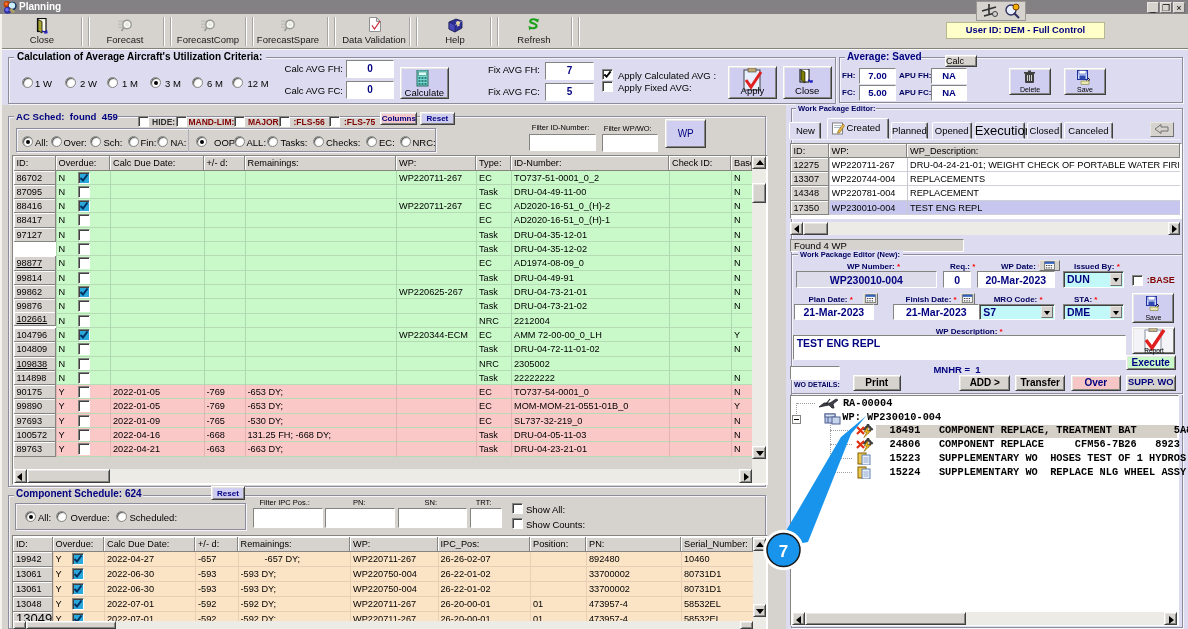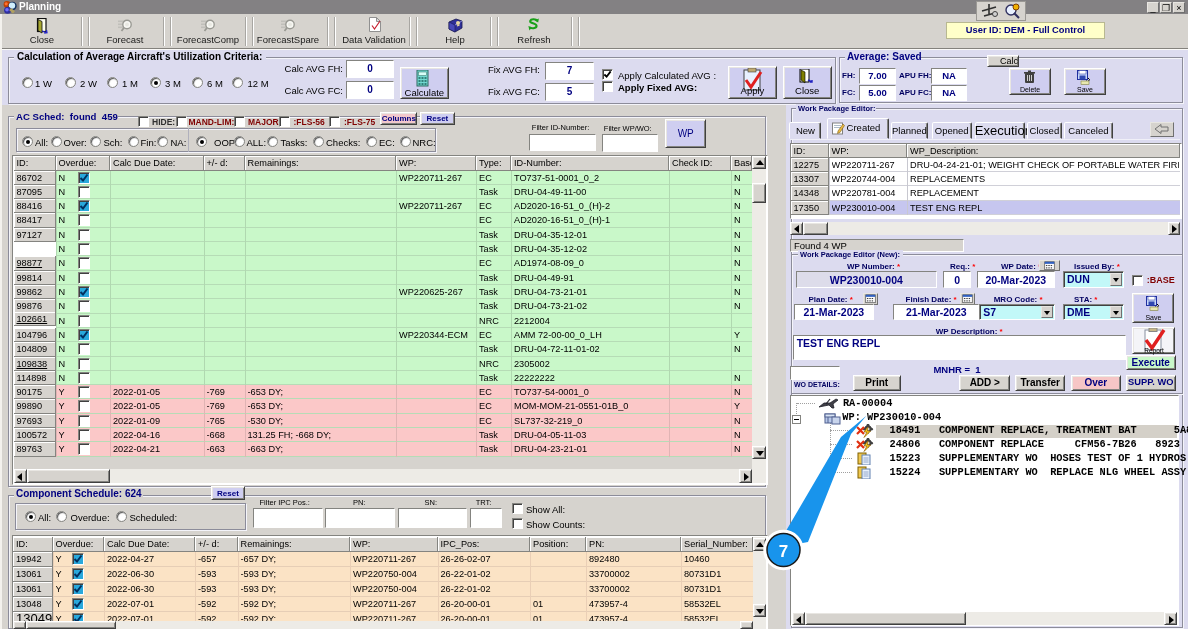--- a/index.html
+++ b/index.html
@@ -170,38 +170,38 @@
 <div class="a" style="left:480px;top:86px;width:60px;height:11px;font-size:9.5px;text-align:right;white-space:nowrap;">Fix AVG FC:</div>
 <div class="a su1" style="left:545px;top:62px;width:49px;height:18px;text-align:center;font-size:10px;font-weight:bold;color:#000080;line-height:16px;">7</div>
 <div class="a su1" style="left:545px;top:83px;width:49px;height:18px;text-align:center;font-size:10px;font-weight:bold;color:#000080;line-height:16px;">5</div>
 <div class="a cb" style="left:601.5px;top:68.5px;width:11px;height:11px;background:#fff;">
     <svg width="9" height="9" viewBox="0 0 10 10">
       <path d="M1.5 5 L4 7.5 L8.5 1.5" stroke="#000" stroke-width="2" fill="none"></path>
     </svg>
   </div>
 <div class="a rl" style="left:618px;top:69.5px;">Apply Calculated AVG :</div>
 <div class="a cb" style="left:601.5px;top:81px;width:11px;height:11px;"></div>
-<div class="a rl" style="left:618px;top:82px;font-weight:bold;">Apply Fixed AVG:</div>
+<div class="a rl" style="left:618px;top:82px;">Apply Fixed AVG:</div>
 <div class="a bo btnlav" style="left:728px;top:66px;width:49px;height:32.5px;"></div>
 <svg class="a" style="left:740px;top:68px" width="24" height="24" viewBox="0 0 24 24">
 <rect x="4" y="2" width="16" height="20" fill="#e8f0ff" stroke="#404040"></rect>
     <rect x="8" y="0" width="8" height="4" fill="#c0a870" stroke="#404040" stroke-width="0.6"></rect>
 <path d="M6 12 L11 19 L21 4" stroke="#e02020" stroke-width="3" fill="none"></path>
   </svg>
 <div class="a" style="left:728px;top:85px;width:49px;height:12px;text-align:center;font-size:9.5px;line-height:12px;color:#000;">Apply</div>
 <div class="a bo btnlav" style="left:783px;top:66px;width:48.5px;height:32.5px;"></div>
 <svg class="a" style="left:799px;top:69px" width="15" height="15" viewBox="0 0 15 15">
 <rect x="1" y="0" width="9" height="13" fill="#fff" stroke="#000"></rect>
     <path d="M2 1 L6 3 L6 14 L2 11 Z" fill="#808000" stroke="#000" stroke-width="0.6"></path>
 <path d="M9 11 l4 2 m0-2 l0 2 l-2 0" stroke="#2020c0" stroke-width="1.4" fill="none"></path>
   </svg>
 <div class="a" style="left:783px;top:85px;width:48.5px;height:12px;text-align:center;font-size:9.5px;line-height:12px;color:#000;">Close</div>
 <div class="a gb" style="left:839px;top:57px;width:344px;height:46px;"></div>
 <div class="a" style="left:845px;top:51px;width:74px;height:11px;background:#DCDBEF;padding:0 2px;font-size:10px;line-height:11px;font-weight:bold;color:#000080;white-space:nowrap;">Average: Saved</div>
-<div class="a bo" style="left:945px;top:55px;width:32px;height:12px;text-align:right;font-size:9px;line-height:11px;color:#000;margin-left:42px;">Calc</div>
+<div class="a bo" style="left:945px;top:55px;width:32px;height:12px;text-align:left;font-size:9px;line-height:11px;color:#000;">Calc</div>
 <div class="a" style="left:842px;top:71px;width:16px;height:9px;font-size:8px;font-weight:bold;color:#000060;">FH:</div>
 <div class="a" style="left:842px;top:88px;width:16px;height:9px;font-size:8px;font-weight:bold;color:#000060;">FC:</div>
 <div class="a su1" style="left:859px;top:68px;width:37px;height:16px;text-align:center;font-size:9.5px;font-weight:bold;color:#000080;line-height:14px;">7.00</div>
 <div class="a su1" style="left:859px;top:85px;width:37px;height:16px;text-align:center;font-size:9.5px;font-weight:bold;color:#000080;line-height:14px;">5.00</div>
 <div class="a" style="left:899px;top:71px;width:32px;height:9px;font-size:8px;font-weight:bold;color:#000060;white-space:nowrap;">APU FH:</div>
 <div class="a" style="left:899px;top:88px;width:32px;height:9px;font-size:8px;font-weight:bold;color:#000060;white-space:nowrap;">APU FC:</div>
 <div class="a su1" style="left:931px;top:68px;width:36px;height:16px;text-align:center;font-size:9.5px;font-weight:bold;color:#000080;line-height:14px;">NA</div>
 <div class="a su1" style="left:931px;top:85px;width:36px;height:16px;text-align:center;font-size:9.5px;font-weight:bold;color:#000080;line-height:14px;">NA</div>
 <div class="a bo btnlav" style="left:1009px;top:68px;width:42px;height:27px;"></div>
 <svg class="a" style="left:1023px;top:70px" width="13" height="14" viewBox="0 0 13 14">
@@ -522,21 +522,21 @@
 <div class="a" style="left:52.5px;top:552.0px;width:700.0px;height:14.9px;background:#FBE3C5;border-bottom:1px solid #E6CEB6;"></div>
 <div class="a idcell" style="left:13px;top:552.0px;width:39.5px;height:14.9px;font-size:9.2px;line-height:14.9px;">19942</div>
 <div class="cell" style="left:55.5px;top:552.0px;width:14px;height:14.9px;line-height:14.9px;">Y</div>
 <div class="a cb" style="left:72px;top:553.0px;width:12px;height:12px;background:#29A8DC;">
     <svg width="10" height="10" viewBox="0 0 10 10">
       <path d="M1.5 5 L4 7.5 L8.5 1.5" stroke="#003060" stroke-width="2" fill="none"></path>
     </svg>
   </div>
 <div class="cell" style="left:107px;top:552.0px;width:87px;height:14.9px;line-height:14.9px;">2022-04-27</div>
 <div class="cell" style="left:198px;top:552.0px;width:38.5px;height:14.9px;line-height:14.9px;">-657</div>
-<div class="cell" style="left:240.5px;top:552.0px;width:117px;height:14.9px;line-height:14.9px;">-657 DY;</div>
+<div class="cell" style="left:240.5px;top:552.0px;width:117px;height:14.9px;line-height:14.9px;padding-left:24px;">-657 DY;</div>
 <div class="cell" style="left:353px;top:552.0px;width:83.5px;height:14.9px;line-height:14.9px;">WP220711-267</div>
 <div class="cell" style="left:440.5px;top:552.0px;width:88.5px;height:14.9px;line-height:14.9px;">26-26-02-07</div>
 <div class="cell" style="left:589px;top:552.0px;width:91px;height:14.9px;line-height:14.9px;">892480</div>
 <div class="cell" style="left:684px;top:552.0px;width:67.5px;height:14.9px;line-height:14.9px;">10460</div>
 <div class="a" style="left:52.5px;top:566.9px;width:700.0px;height:14.9px;background:#FBE3C5;border-bottom:1px solid #E6CEB6;"></div>
 <div class="a idcell" style="left:13px;top:566.9px;width:39.5px;height:14.9px;font-size:9.2px;line-height:14.9px;">13061</div>
 <div class="cell" style="left:55.5px;top:566.9px;width:14px;height:14.9px;line-height:14.9px;">Y</div>
 <div class="a cb" style="left:72px;top:567.9px;width:12px;height:12px;background:#29A8DC;">
     <svg width="10" height="10" viewBox="0 0 10 10">
       <path d="M1.5 5 L4 7.5 L8.5 1.5" stroke="#003060" stroke-width="2" fill="none"></path>

